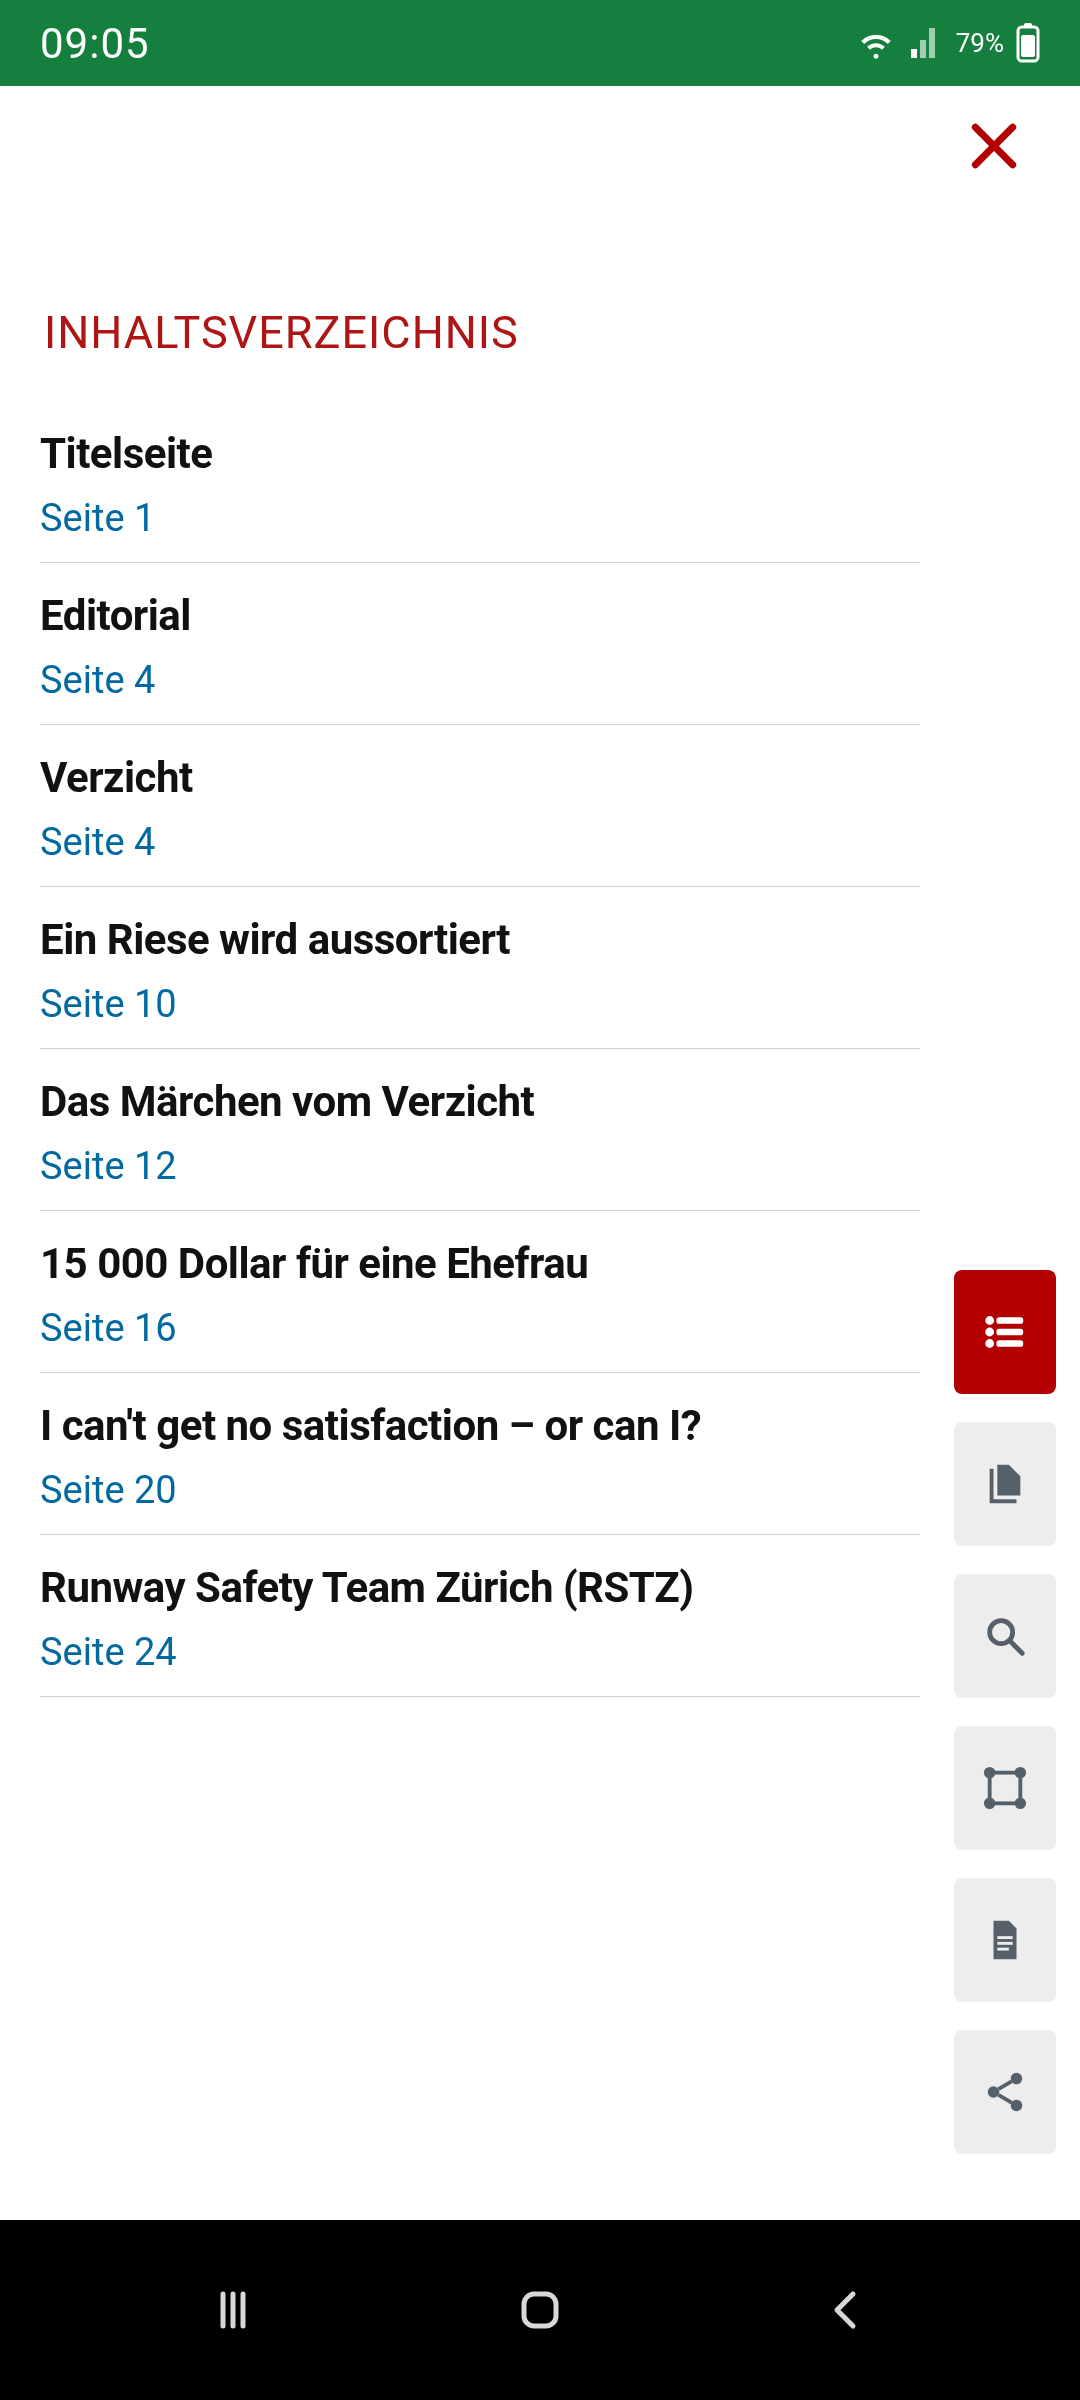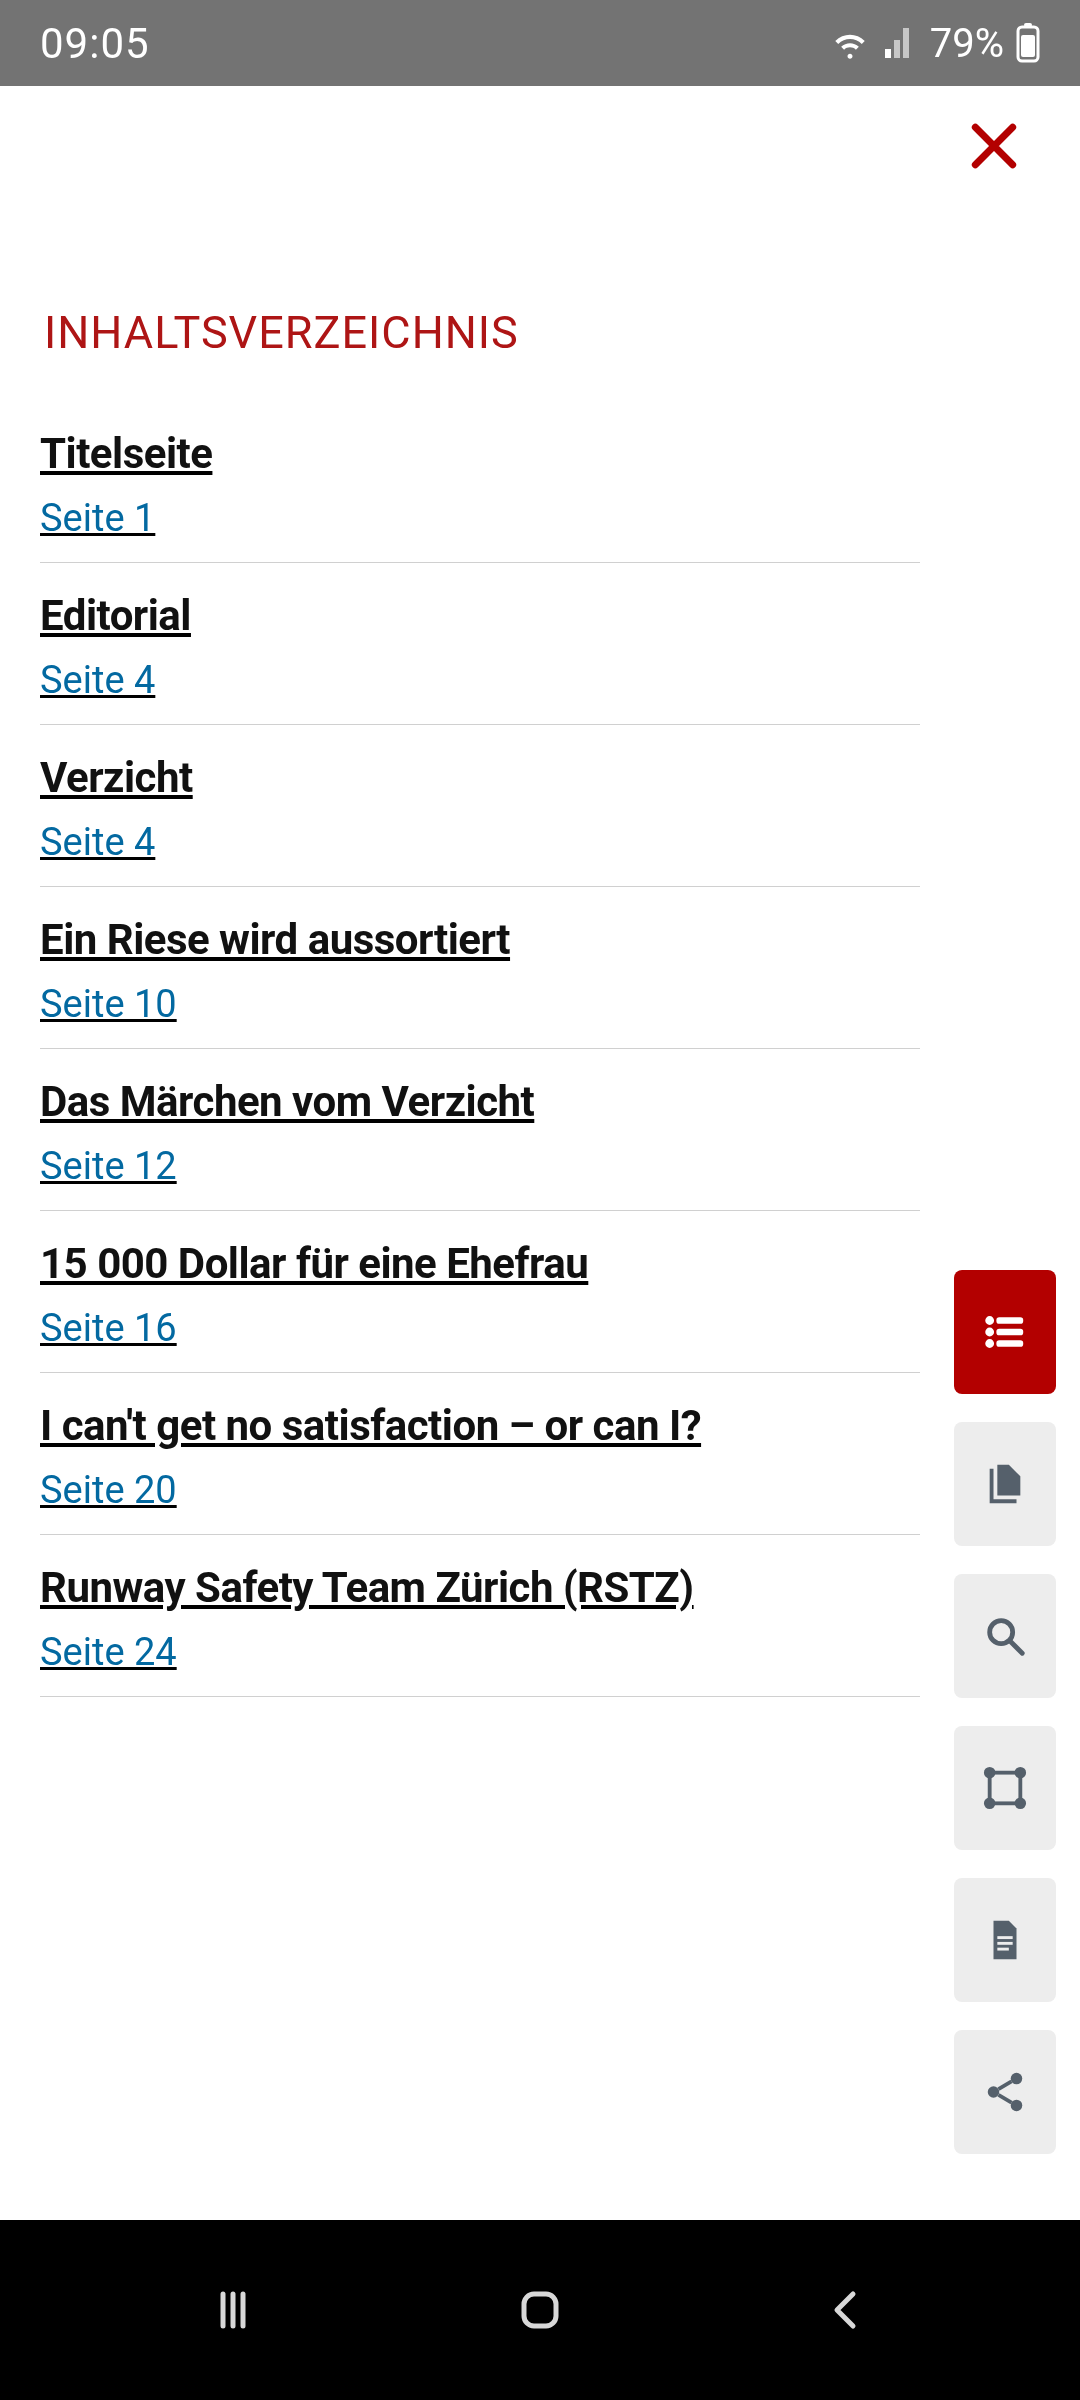--- a/index.html
+++ b/index.html
@@ -1,30 +1,30 @@
 <!DOCTYPE html>
 <html><head>
   <meta charset="utf-8">
   <style>
     * { margin: 0; padding: 0; box-sizing: border-box; }
     html, body { width: 1080px; height: 2400px; font-family: -apple-system, Roboto, "Helvetica Neue", Arial, sans-serif; background: #fff; overflow: hidden; }
 
     .status-bar {
       height: 86px;
-      background: #737373;
+      background: #15803d;
       color: #fff;
       display: flex;
       align-items: center;
       justify-content: space-between;
       padding: 0 40px;
       font-size: 42px;
     }
     .status-left { font-weight: 400; letter-spacing: 1px; }
     .status-right { display: flex; align-items: center; gap: 12px; }
-    .status-right span { font-size: 40px; }
+    .status-right span { font-size: 26px; }
     .wifi-icon, .signal-icon, .battery-icon { display: inline-flex; }
 
     .header-row {
       height: 120px;
       display: flex;
       align-items: center;
       justify-content: flex-end;
       padding-right: 56px;
     }
     .close-btn { width: 60px; height: 60px; display: flex; align-items: center; justify-content: center; cursor: pointer; }
@@ -42,21 +42,21 @@
     .title-heading {
       color: #AE1515;
       font-size: 45px;
       font-weight: 400;
       letter-spacing: 1px;
       margin-top: 100px;
       margin-bottom: 70px;
       padding-left: 4px;
     }
 
-    .toc-list { width: 880px; text-decoration: underline; }
+    .toc-list { width: 880px; }
     .toc-item {
       border-bottom: 1px solid #d0d0d0;
       padding-top: 28px;
       padding-bottom: 22px;
       cursor: pointer;
     }
     .toc-item:first-child { padding-top: 0; }
     .toc-item-title {
       font-size: 42px;
       font-weight: 700;

